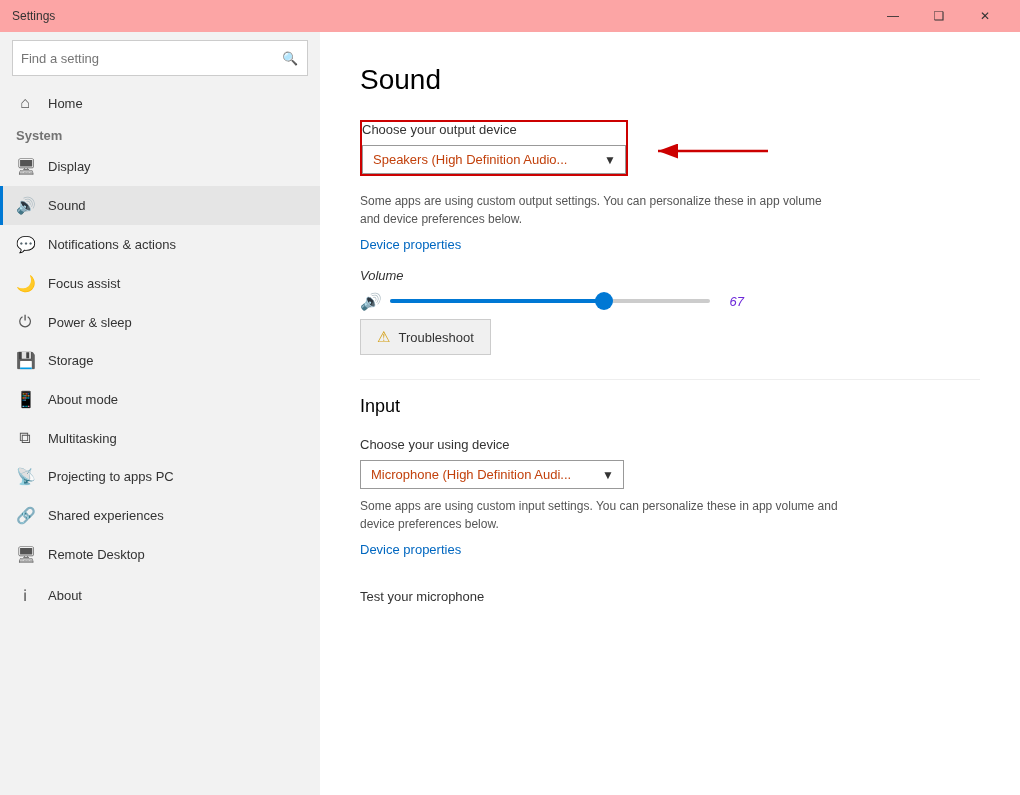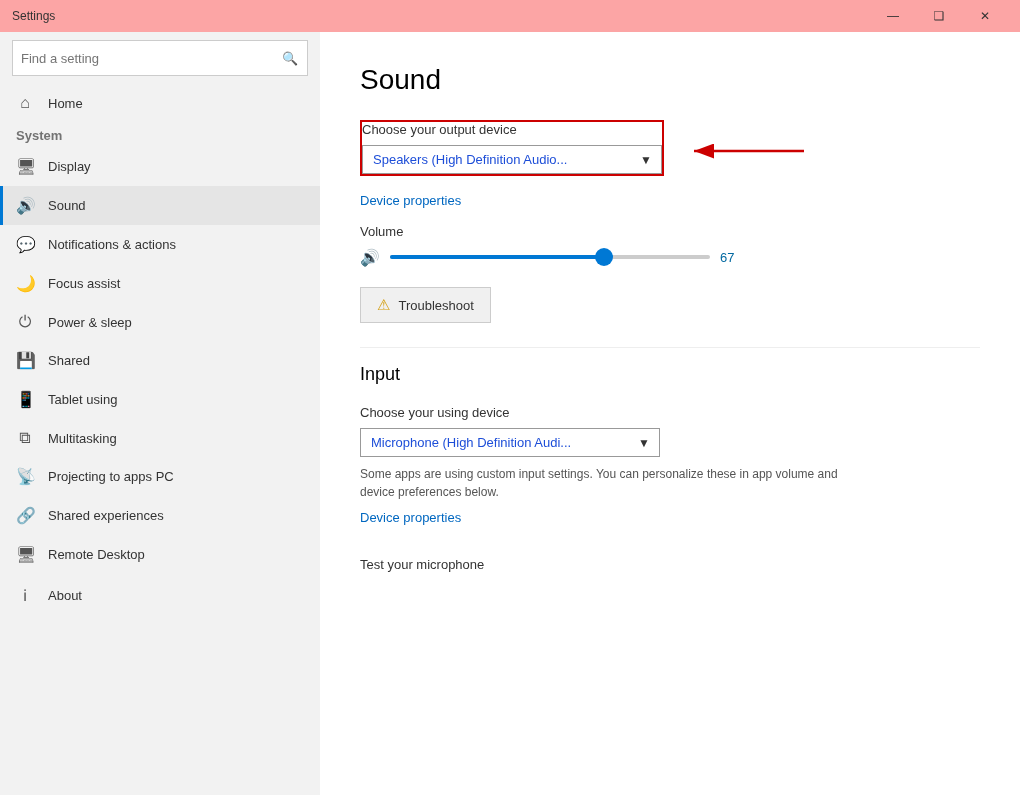--- a/index.html
+++ b/index.html
@@ -155,24 +155,24 @@
       position: relative;
       display: inline-block;
     }
     .device-select {
       appearance: none;
       -webkit-appearance: none;
       border: 1px solid #999;
       background: #fff;
       padding: 6px 36px 6px 10px;
       font-size: 13px;
-      width: 300px;
+      width: 264px;
       cursor: pointer;
       outline: none;
-      color: #1d4ed8;
+      color: #c2410c;
     }
     .select-arrow {
       position: absolute;
       right: 10px;
       top: 50%;
       transform: translateY(-50%);
       pointer-events: none;
       color: #333;
       font-size: 12px;
     }
@@ -186,21 +186,22 @@
     .link {
       color: #0067c0;
       font-size: 13px;
       cursor: pointer;
       text-decoration: none;
       display: inline-block;
       margin-bottom: 16px;
       text-align: right;
     }
     .volume-section {
-      margin-bottom: 20px;
+      margin-bottom: 8px;
+      font-style: italic;
     }
     .volume-label {
       font-size: 13px;
       color: #333;
       margin-bottom: 8px;
     }
     .volume-row {
       display: flex;
       align-items: center;
       gap: 10px;
@@ -236,22 +237,23 @@
       background: #0078d4;
       border-radius: 50%;
       position: absolute;
       top: 50%;
       left: 67%;
       transform: translate(-50%, -50%);
       cursor: pointer;
     }
     .vol-value {
       font-size: 13px;
-      color: #0369a1;
+      color: #6d28d9;
       min-width: 24px;
+      text-align: right;
     }
     .troubleshoot-btn {
       display: flex;
       align-items: center;
       gap: 8px;
       border: 1px solid #ccc;
       background: #f0f0f0;
       padding: 8px 16px;
       cursor: pointer;
       font-size: 13px;
@@ -315,26 +317,26 @@
         <span>Focus assist</span>
       </div>
 
       <div class="nav-item">
         <span class="nav-icon">⏻</span>
         <span>Power &amp; sleep</span>
       </div>
 
       <div class="nav-item">
         <span class="nav-icon">💾</span>
-        <span>Shared</span>
+        <span>Storage</span>
       </div>
 
       <div class="nav-item">
         <span class="nav-icon">📱</span>
-        <span>Tablet using</span>
+        <span>About mode</span>
       </div>
 
       <div class="nav-item">
         <span class="nav-icon">⧉</span>
         <span>Multitasking</span>
       </div>
 
       <div class="nav-item">
         <span class="nav-icon">📡</span>
         <span>Projecting to apps PC</span>
@@ -376,20 +378,21 @@
             <defs>
               <marker id="arrowhead" markerWidth="8" markerHeight="6" refX="8" refY="3" orient="auto">
                 <polygon points="0 0, 8 3, 0 6" fill="#cc0000"></polygon>
               </marker>
             </defs>
             <line x1="120" y1="15" x2="10" y2="15" stroke="#cc0000" stroke-width="2.5" marker-end="url(#arrowhead)"></line>
           </svg>
         </div>
       </div>
 
+      <p class="custom-note">Some apps are using custom output settings. You can personalize these in app volume and device preferences below.</p>
       <a class="link">Device properties</a>
 
       
       <div class="volume-section">
         <div class="volume-label">Volume</div>
         <div class="volume-row">
           <span class="vol-icon">🔊</span>
           <div class="slider-container">
             <div class="slider-track">
               <div class="slider-fill"></div>

